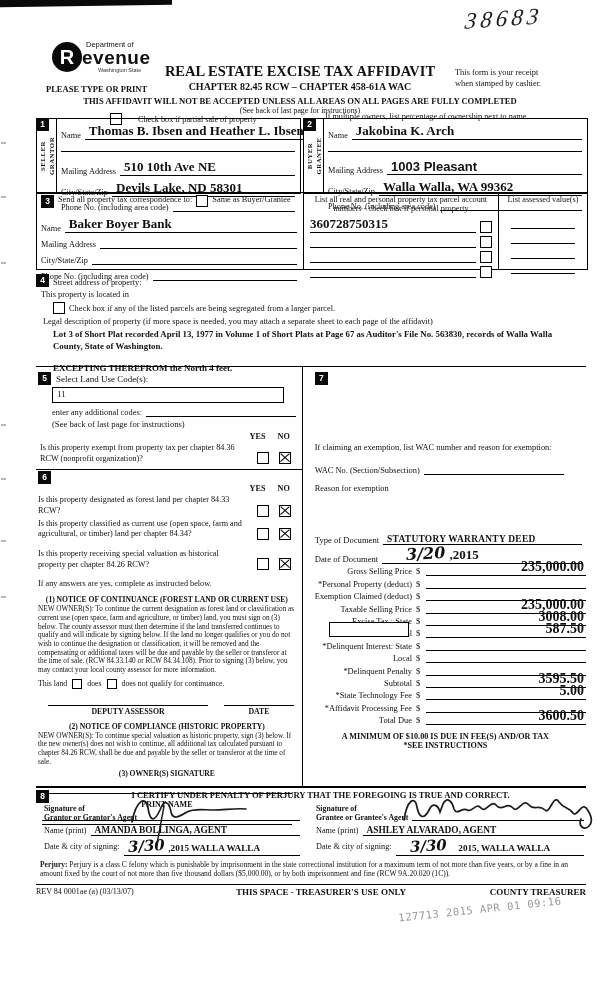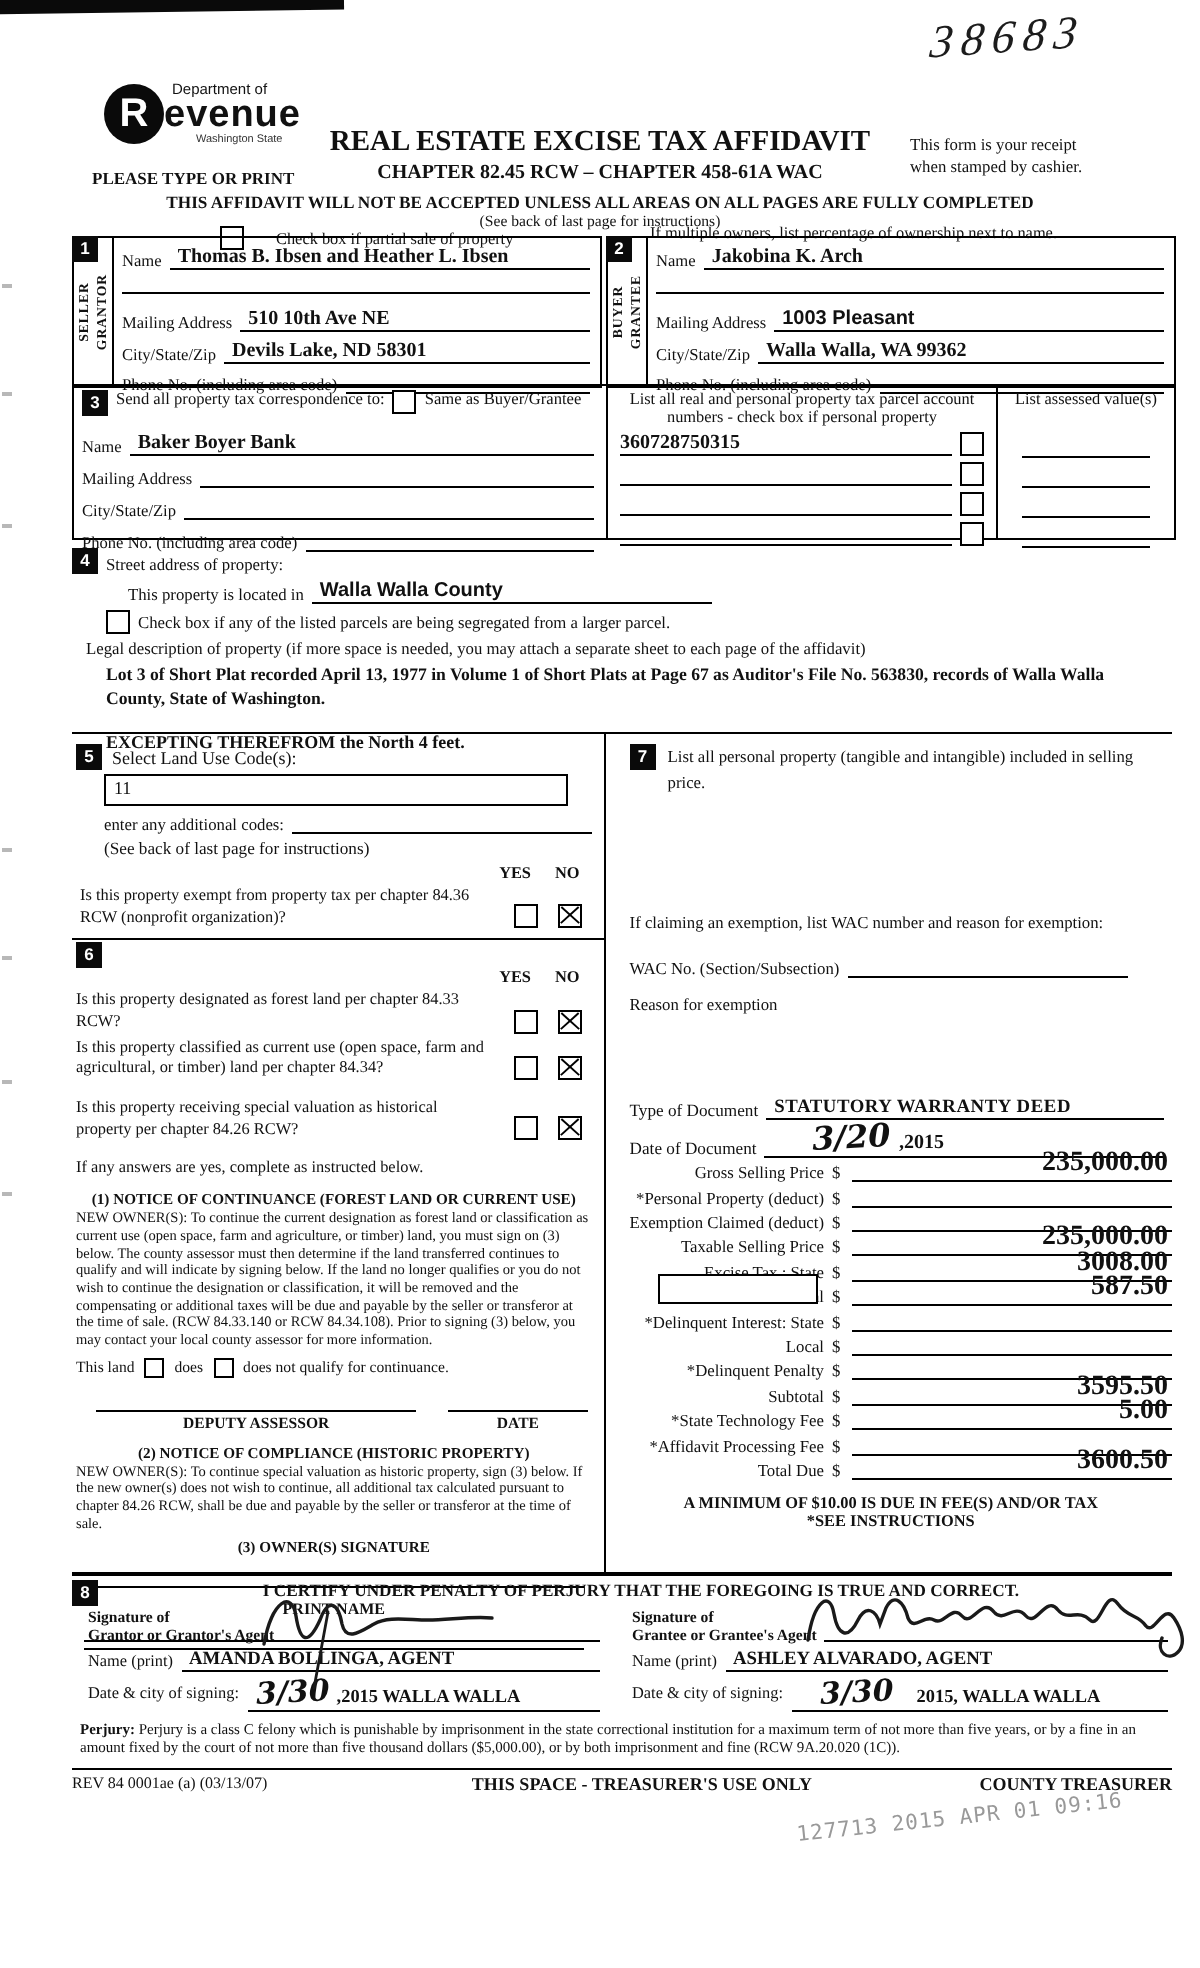--- a/index.html
+++ b/index.html
@@ -45,21 +45,21 @@
   .pbox.seller{left:36px;width:263px;}
   .pbox.buyer{left:303px;width:283px;}
   .strip{position:absolute;left:0;top:0;bottom:0;width:19px;border-right:1px solid #000;}
   .vlabel{position:absolute;left:50%;top:50%;transform:translate(-50%,-50%) rotate(-90deg);
           font-size:6.8px;font-weight:bold;letter-spacing:.5px;text-align:center;line-height:1.35;white-space:nowrap;}
   .pbox .badge{position:absolute;left:-1px;top:-1px;}
   .fields{position:absolute;left:24px;right:5px;top:2px;}
   .frow2{display:flex;align-items:flex-end;font-size:8.3px;margin-top:2px;}
   .frow2 .lab{flex:none;padding-right:4px;}
   .ul{flex:1;border-bottom:.9px solid #000;min-height:10px;}
-  .ul .v{font-weight:bold;font-size:10px;padding-left:4px;white-space:nowrap;}
+  .ul .v{font-weight:bold;font-size:13px;padding-left:4px;white-space:nowrap;}
   .typed{font-family:"Liberation Sans",sans-serif;font-weight:normal;font-size:9px;}
   
   .sec3{position:absolute;left:36px;top:192px;width:550px;height:76px;border:1.2px solid #000;display:flex;font-size:8.3px;}
   .s3c1{width:256px;border-right:1px solid #000;position:relative;padding:2px 6px 0 4px;}
   .s3c2{width:182px;border-right:1px solid #000;padding:2px 6px 0 6px;}
   .s3c3{flex:1;padding:2px 8px 0 8px;}
   .s3head{display:flex;align-items:flex-start;gap:4px;}
   .parcelrow{display:flex;align-items:flex-end;margin-top:3px;gap:4px;}
   .parcelrow .ul{min-height:11px;}
   .assessrow{border-bottom:.9px solid #000;min-height:11px;margin:3px 4px 0 4px;}
@@ -262,23 +262,22 @@
       <div class="assessrow"></div>
       <div class="assessrow"></div>
     </div>
   </div>
 
   <div class="sec4">
     <div class="s4row" style="margin-top:6px">
       <span class="badge">4</span>
       <span>Street address of property:</span>
     </div>
-    <div class="s4row" style="margin-left:28px;margin-top:3px">
+    <div class="s4row" style="margin-left:5px;margin-top:3px">
       <span>This property is located in</span>
-      <span class="ul" style="flex:none;width:200px"><span class="v typed" style="font-size:10px">Walla Walla County</span></span>
     </div>
     <div class="s4row" style="margin-left:17px;margin-top:3px;align-items:center">
       <span class="cb"></span>
       <span>Check box if any of the listed parcels are being segregated from a larger parcel.</span>
     </div>
     <div style="margin-left:7px;margin-top:3px">Legal description of property (if more space is needed, you may attach a separate sheet to each page of the affidavit)</div>
     <div class="b" style="margin-left:17px;margin-top:3px;font-size:8.8px;line-height:1.35;width:520px">Lot 3 of Short Plat recorded April 13, 1977 in Volume 1 of Short Plats at Page 67 as Auditor's File No. 563830, records of Walla Walla County, State of Washington.</div>
     <div class="b" style="margin-left:17px;margin-top:10px;font-size:9px">EXCEPTING THEREFROM the North 4 feet.</div>
   </div>
 
@@ -346,21 +345,20 @@
       <div class="sigline"></div>
       <div class="notice-title" style="margin-top:6px;font-size:8px">PRINT NAME</div>
       <div class="sigline" style="height:9px"></div>
       <div class="dline"></div>
     </div>
 
     <div class="colR">
 
       <div style="display:flex;gap:6px;align-items:flex-start;margin-top:2px">
         <span class="badge">7</span>
-        <span style="line-height:1.6;width:240px">List all personal property (tangible and intangible) included in selling price.</span>
       </div>
       <div style="margin-top:58px">If claiming an exemption, list WAC number and reason for exemption:</div>
       <div class="frow2" style="margin-top:12px;font-size:8.4px">
         <span class="lab">WAC No. (Section/Subsection)</span>
         <span class="ul" style="margin-right:22px"></span>
         </div>
       <div style="margin-top:9px">Reason for exemption</div>
       <div class="frow2" style="margin-top:41px;font-size:8.6px">
         <span class="lab">Type of Document</span>
         <span class="ul" style="margin-right:4px"><span class="v" style="font-size:9.4px;letter-spacing:.3px">STATUTORY  WARRANTY DEED</span></span>

